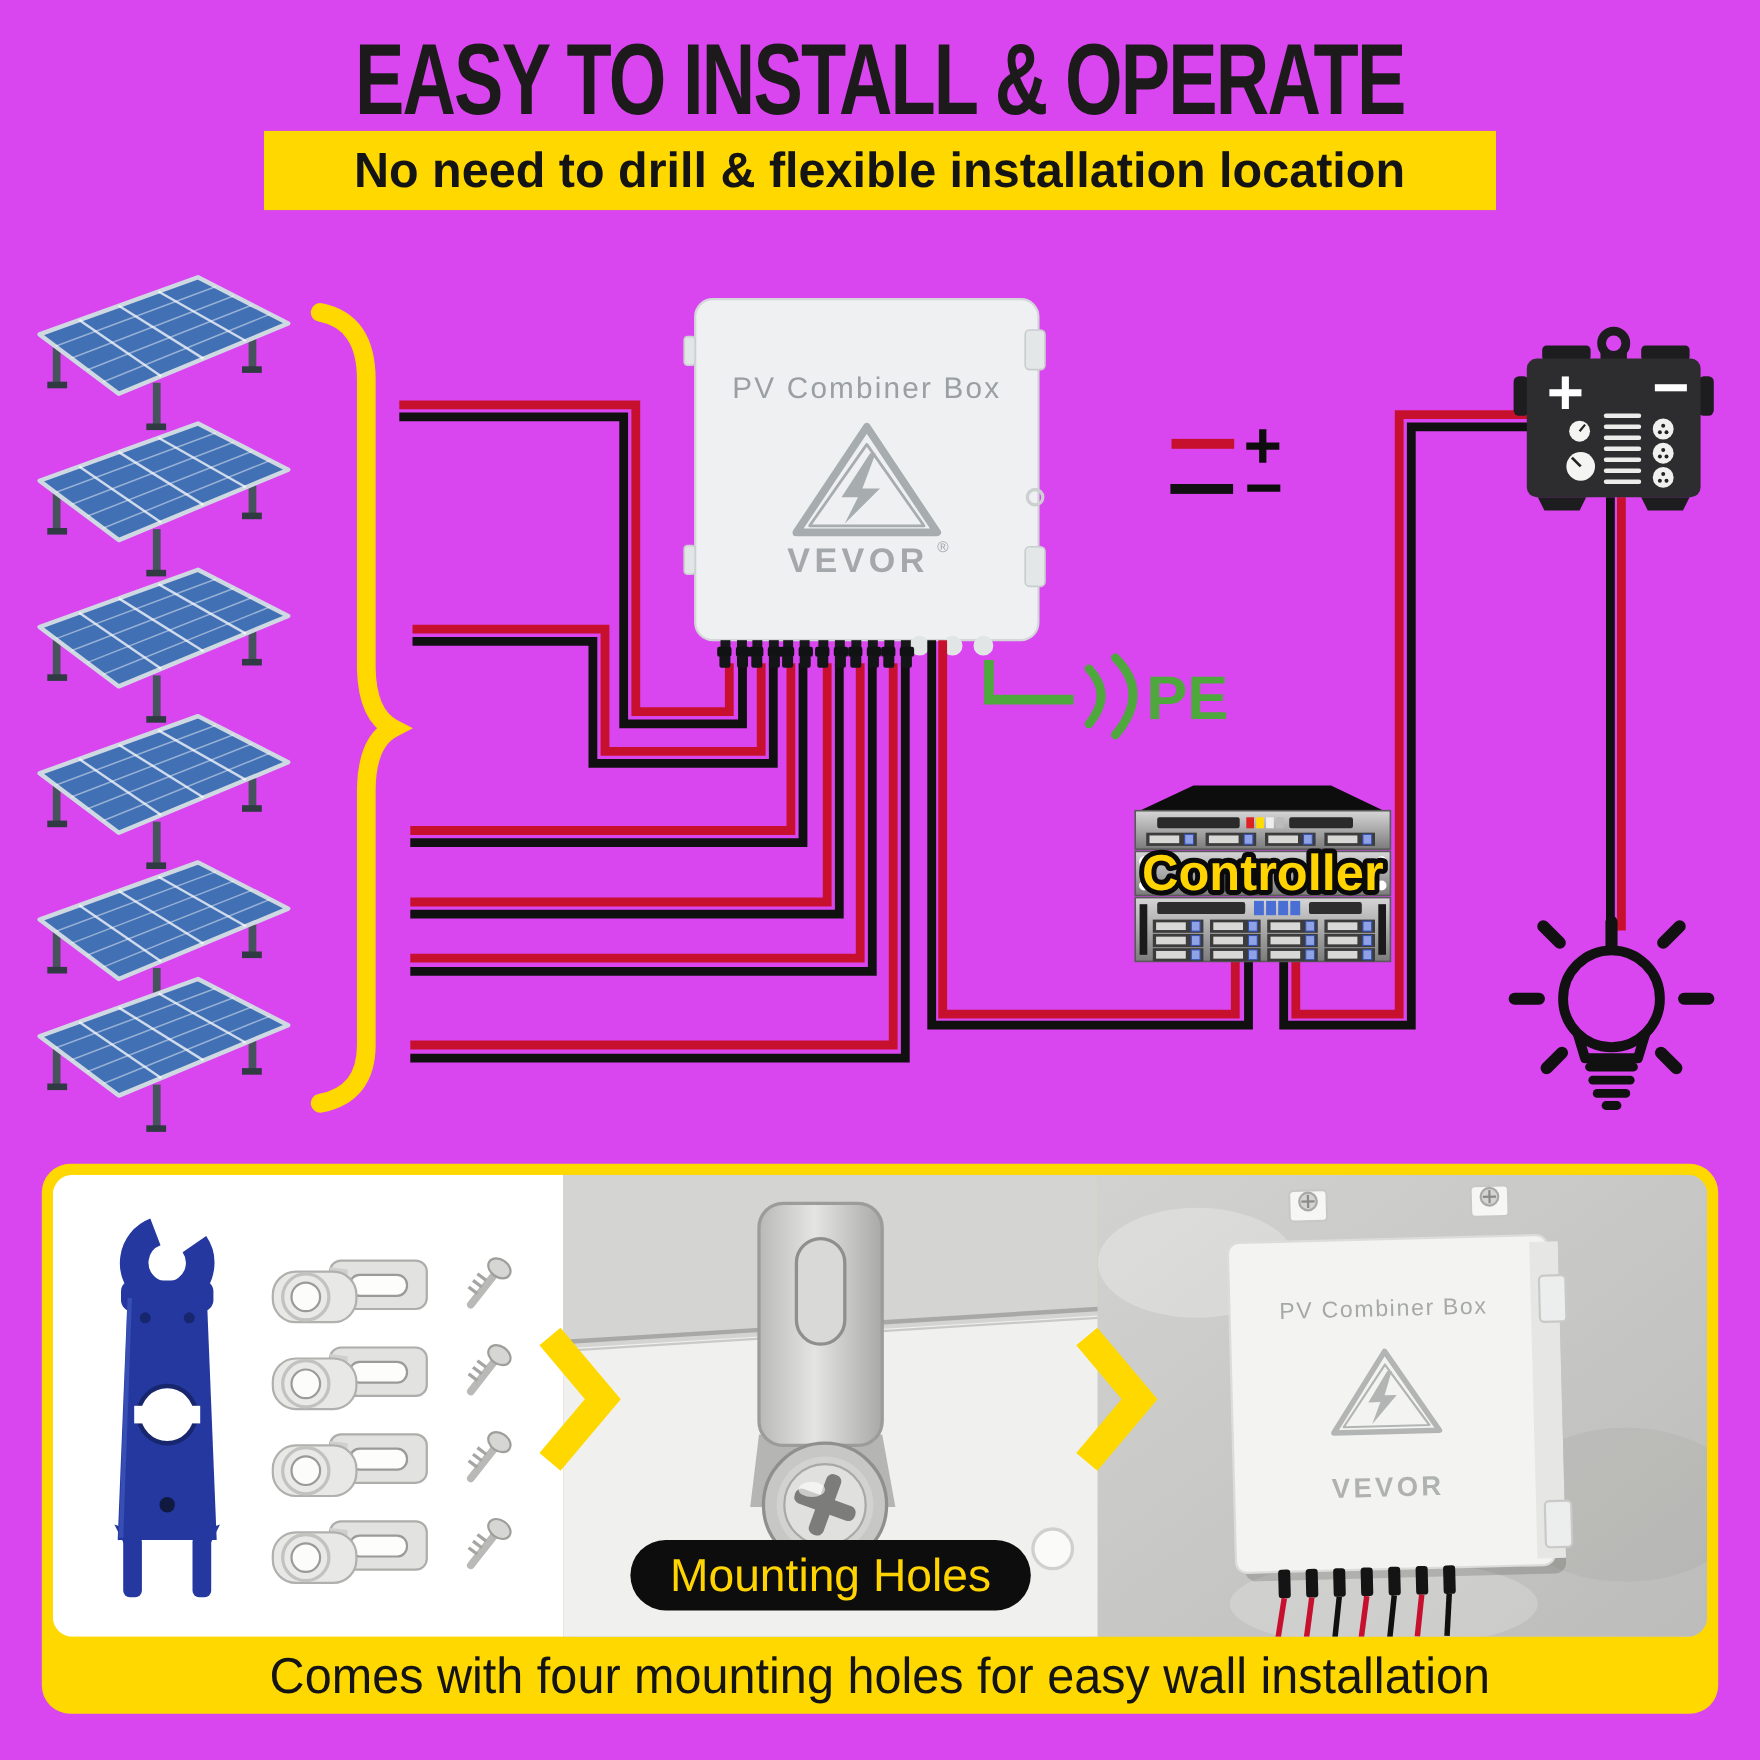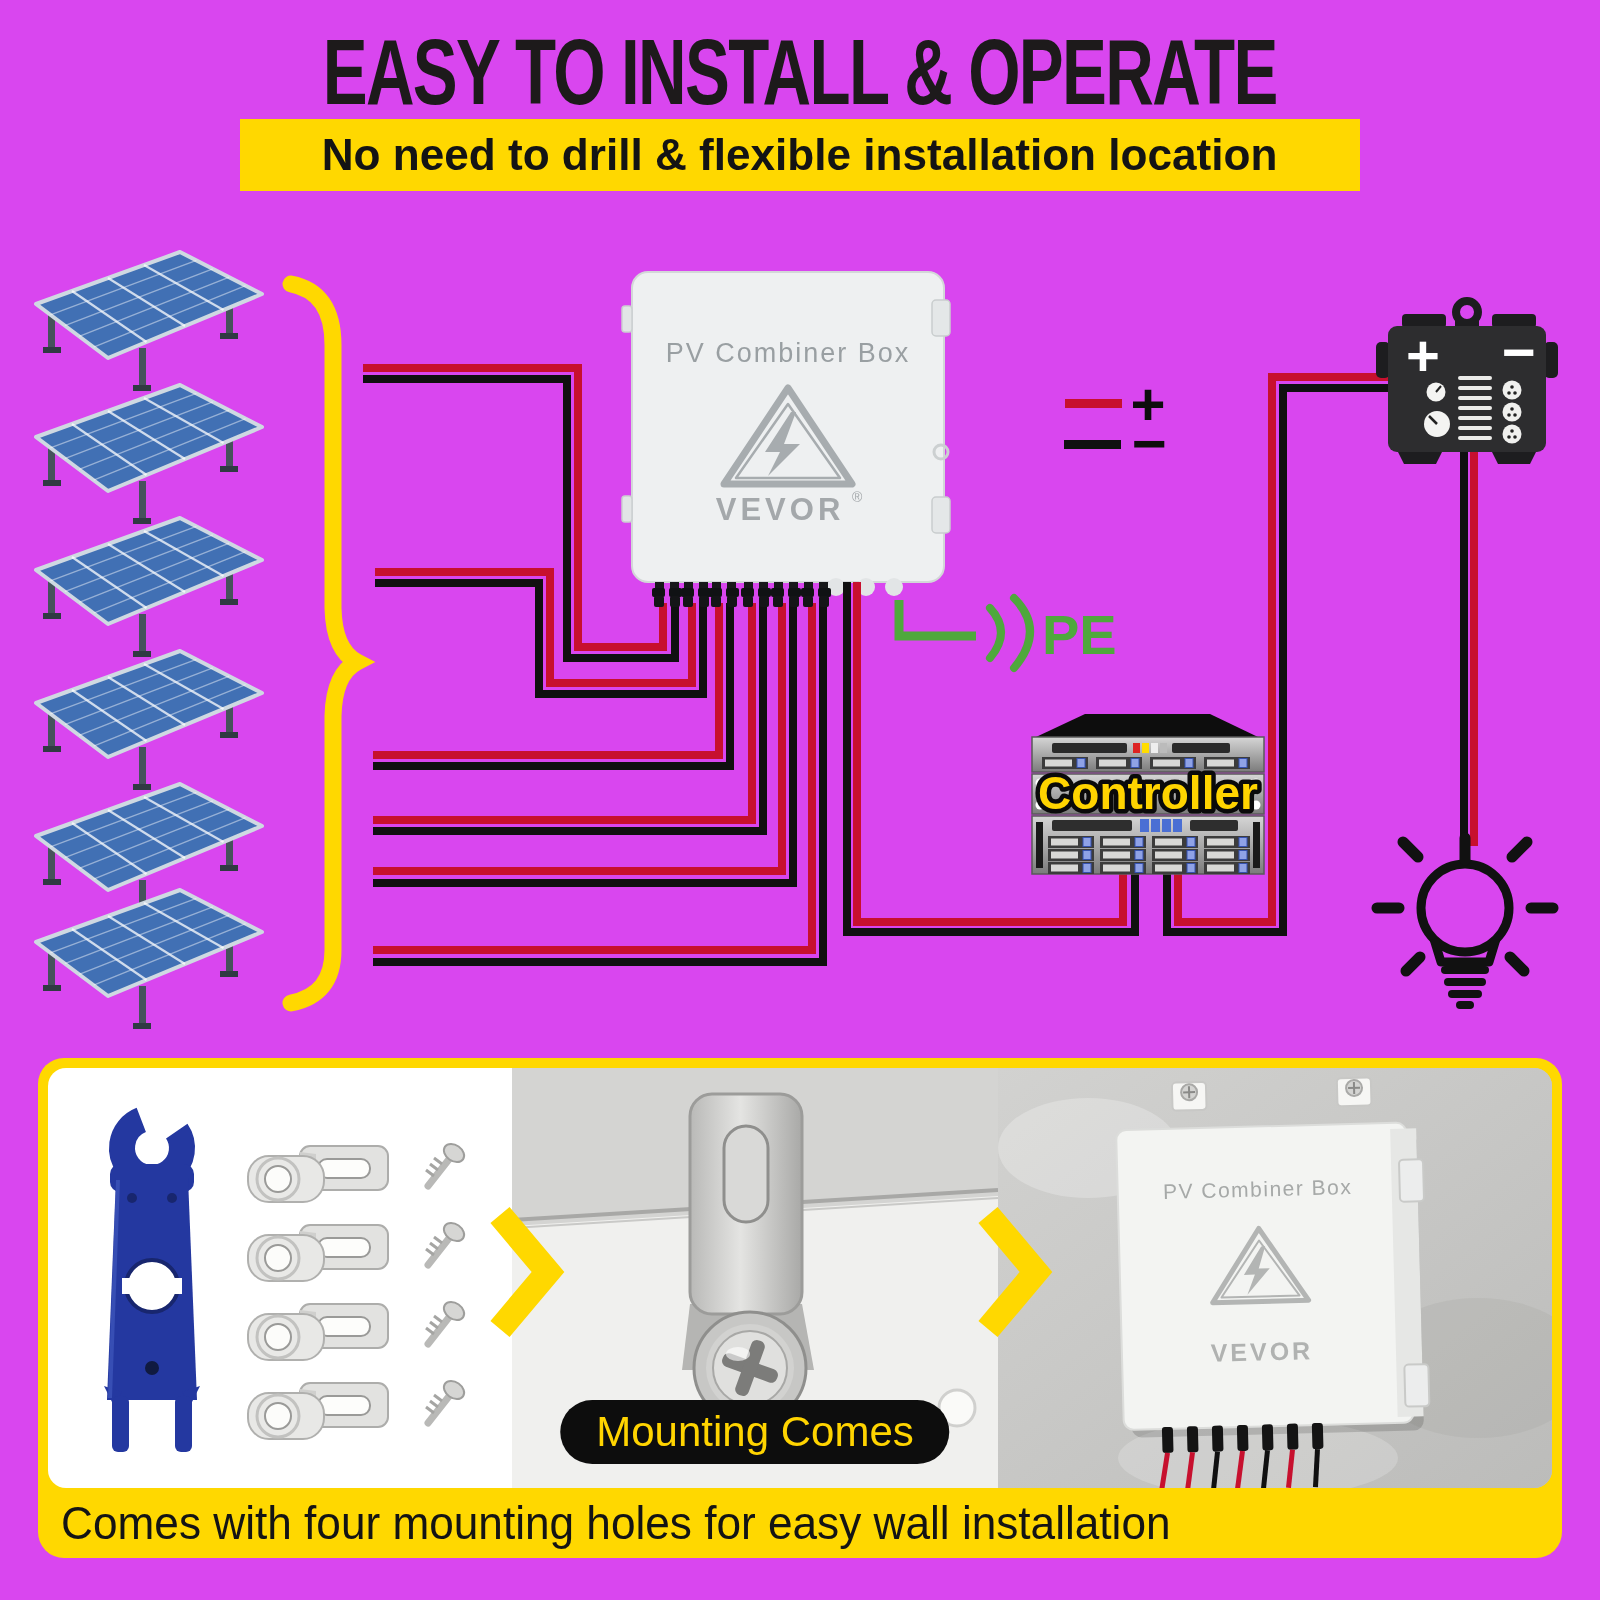--- a/index.html
+++ b/index.html
@@ -11,21 +11,21 @@
               font-weight:700;font-size:82px;color:#1d1a1b;letter-spacing:-2px;}
   .page-title .t{display:inline-block;transform:scaleX(.82) scaleY(1.12);transform-origin:center;white-space:nowrap;}
   .banner{position:absolute;left:240px;top:119px;width:1120px;height:72px;background:#ffd800;
           display:flex;align-items:center;justify-content:center;}
   .banner .t{font-size:45px;font-weight:700;color:#141414;white-space:nowrap;transform:scaleX(.98);}
   
   .bottom-card{position:absolute;left:38px;top:1058px;width:1524px;height:500px;background:#ffd800;border-radius:26px;}
   .photos-row{position:absolute;left:10px;top:10px;width:1504px;height:420px;border-radius:18px;overflow:hidden;display:flex;}
   .photo{position:relative;height:420px;}
   .photo svg{display:block;}
-  .caption{position:absolute;left:0;bottom:0;width:100%;height:70px;display:flex;align-items:center;justify-content:flex-start;}
+  .caption{position:absolute;left:0;bottom:0;width:100%;height:70px;display:flex;align-items:center;justify-content:center;}
   .caption .t{font-size:46px;font-weight:400;color:#141414;white-space:nowrap;transform:scaleX(.96);}
   .pill{position:absolute;left:50%;bottom:24px;transform:translateX(-50%);background:#0d0d0d;border-radius:34px;
         height:64px;line-height:64px;padding:0 36px;white-space:nowrap;}
   .pill .t{color:#ffd400;font-size:42px;}
   svg text{font-family:"Liberation Sans", sans-serif;}
 </style>
 </head>
 <body>
 
 <div class="stage">
@@ -336,21 +336,21 @@
             <circle cx="238" cy="300" r="37" fill="#e0e0de" stroke="#a8a8a6" stroke-width="2"></circle>
             <g transform="translate(238,300) rotate(20)" fill="#7c7c7a">
               <rect x="-29" y="-7" width="58" height="14" rx="6"></rect>
               <rect x="-7" y="-29" width="14" height="58" rx="6"></rect>
             </g>
             <ellipse cx="226" cy="286" rx="12" ry="7" fill="#ffffff" opacity=".6"></ellipse>
           </g>
           <circle cx="445" cy="340" r="18" fill="#fafaf8" stroke="#d0d0ce" stroke-width="3"></circle>
         </svg>
         <div class="pill">
-          <span class="t">Mounting Comes</span>
+          <span class="t">Mounting Holes</span>
         </div>
       </div>
 
       <div class="photo" style="width:554px;background:#c6c6c4">
         <svg width="554" height="420" viewBox="0 0 554 420">
           <defs>
             <linearGradient id="wallg" x1="0" y1="0" x2="1" y2="1">
               <stop offset="0" stop-color="#d2d2d0"></stop>
                 <stop offset="1" stop-color="#bcbcba"></stop>
             </linearGradient>

